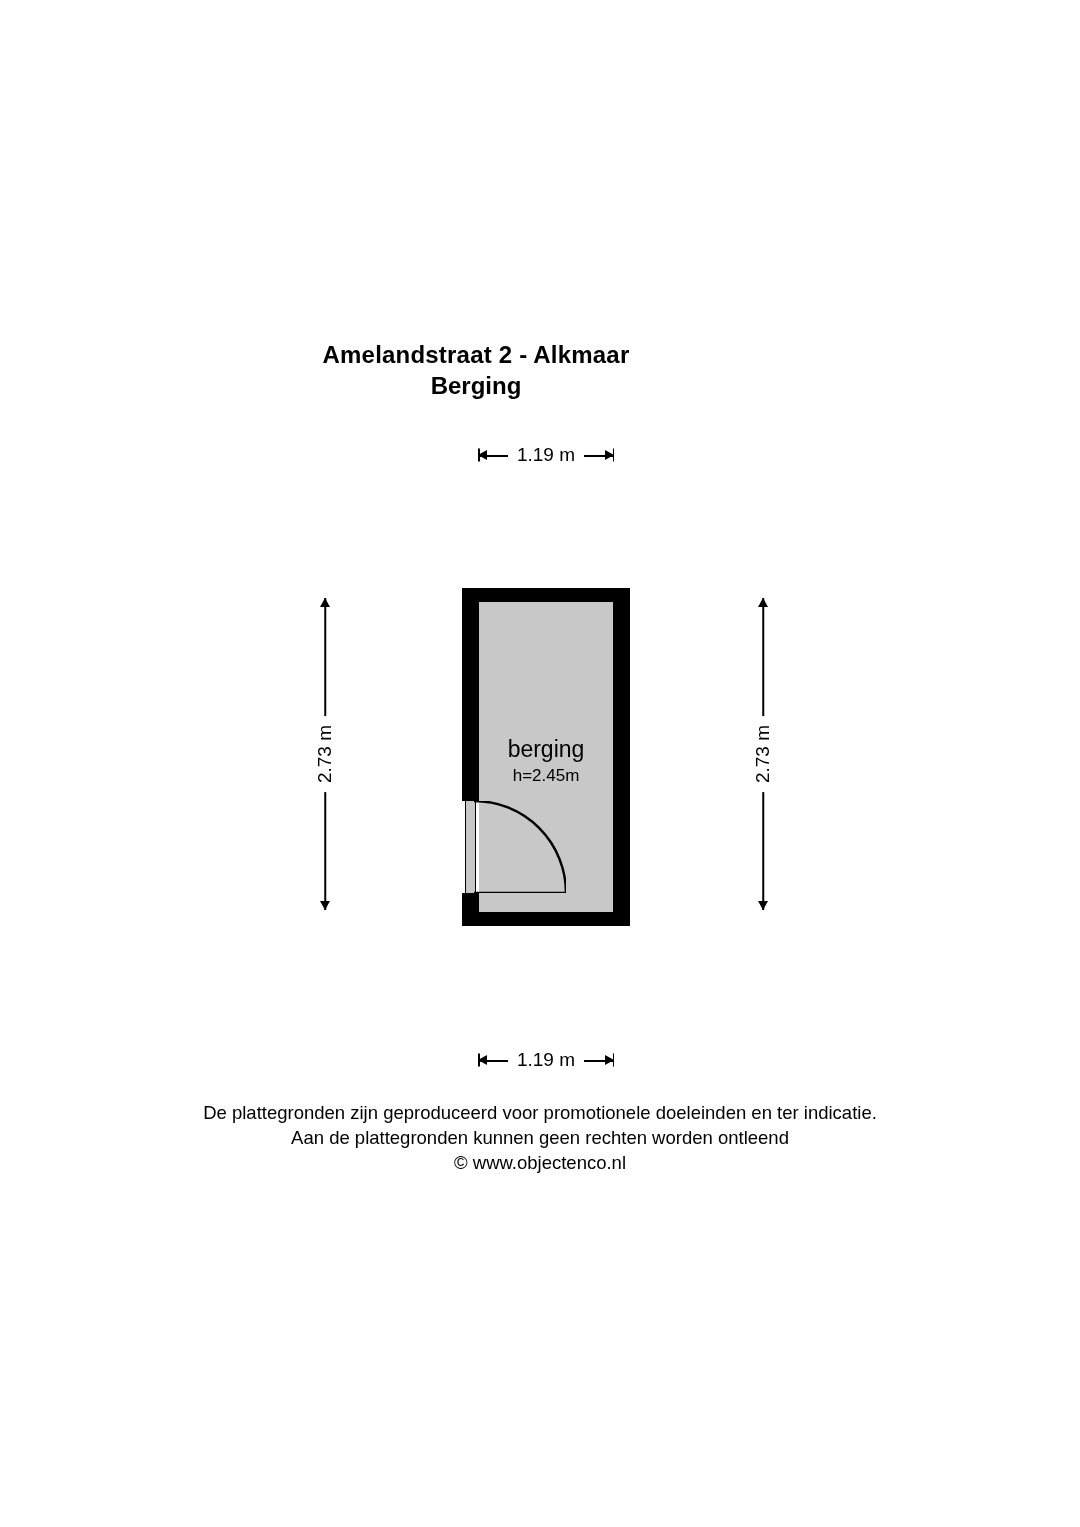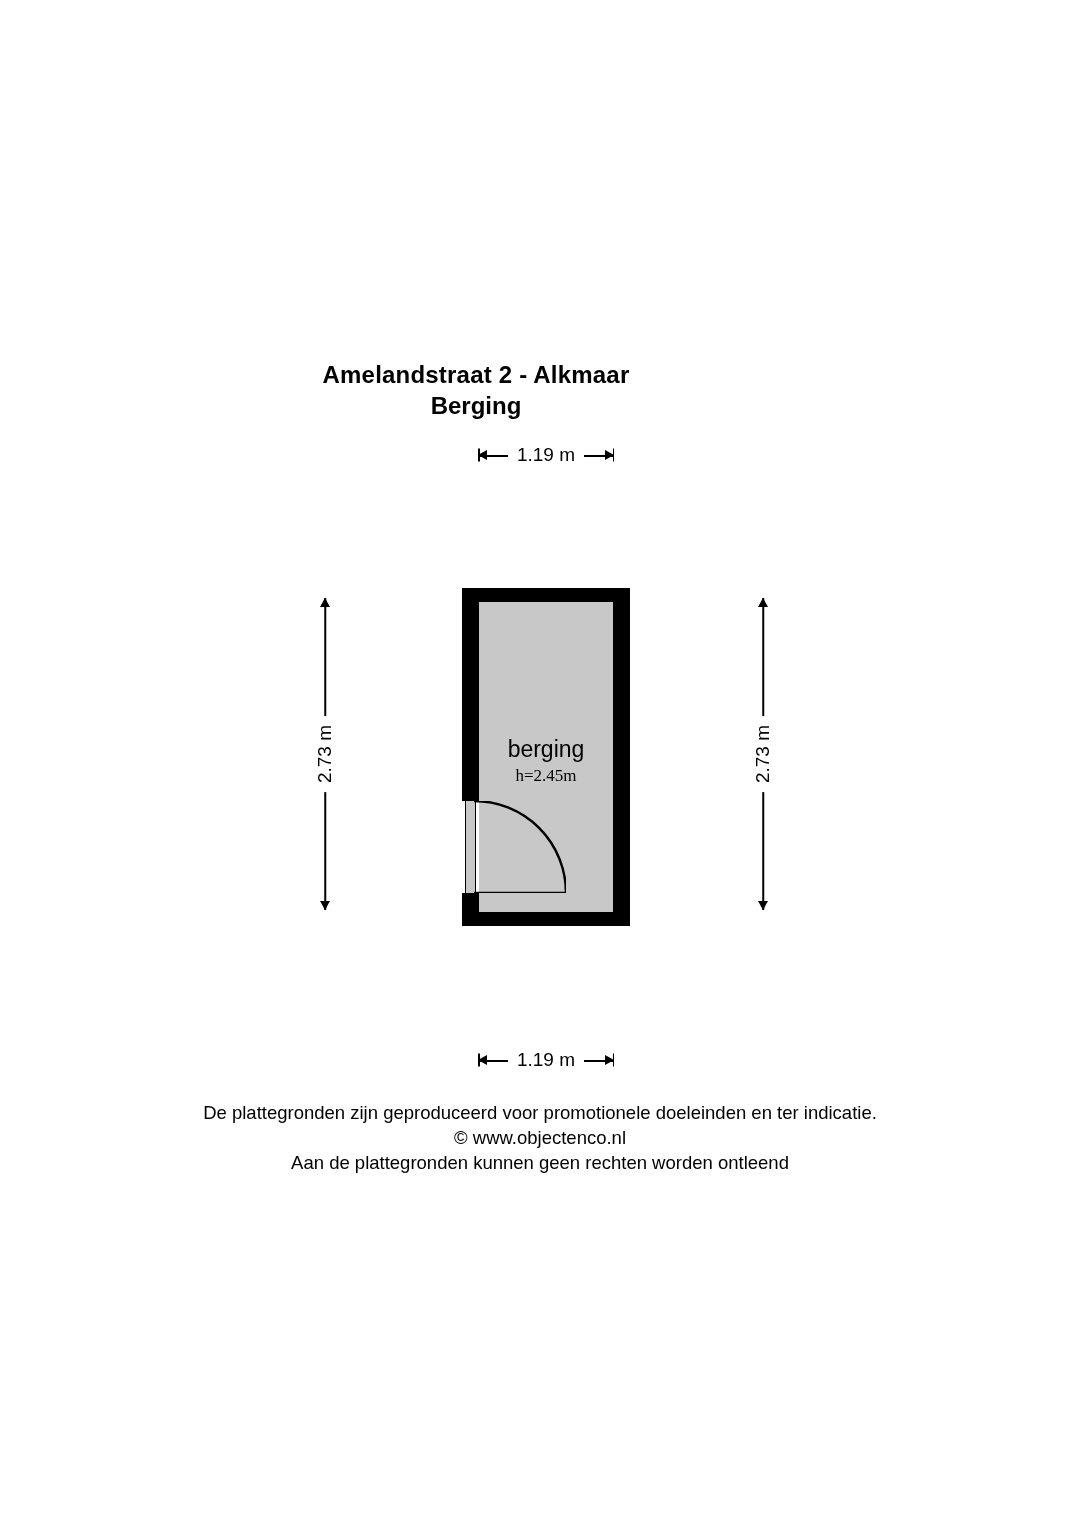--- a/index.html
+++ b/index.html
@@ -12,21 +12,21 @@
     height: 1527px;
     position: relative;
     font-family: "Liberation Sans", sans-serif;
     color: #000000;
     overflow: hidden;
   }
 
   
   #title-block {
     position: absolute;
-    top: 360px;
+    top: 340px;
     left: 0;
     width: 952px;
     text-align: center;
   }
   #title-line1 {
     font-size: 24px;
     font-weight: bold;
     letter-spacing: 0.2px;
     line-height: 30px;
   }
@@ -162,21 +162,20 @@
     pointer-events: none;
   }
   #room-name {
     font-size: 23px;
     line-height: 27px;
   }
   #room-height {
     font-size: 17px;
     line-height: 22px;
     margin-top: 2px;
-    font-family: Liberation Serif, serif;
   }
   
   #door-gap {
     position: absolute;
     left: 0px;
     top: 213px;
     width: 17px;
     height: 92px;
     background: #ffffff;
   }
@@ -264,15 +263,15 @@
   <span class="line"></span>
   <span class="cap left"></span>
   <span class="cap right"></span>
   <span class="tick left"></span>
   <span class="tick right"></span>
   <span class="label">1.19 m</span>
 </div>
 
 <div id="footer">
   <div class="line">De plattegronden zijn geproduceerd voor promotionele doeleinden en ter indicatie.</div>
+  <div class="line">Aan de plattegronden kunnen geen rechten worden ontleend</div>
   <div class="line">© www.objectenco.nl</div>
-  <div class="line">Aan de plattegronden kunnen geen rechten worden ontleend</div>
 </div>
 
 </body></html>

